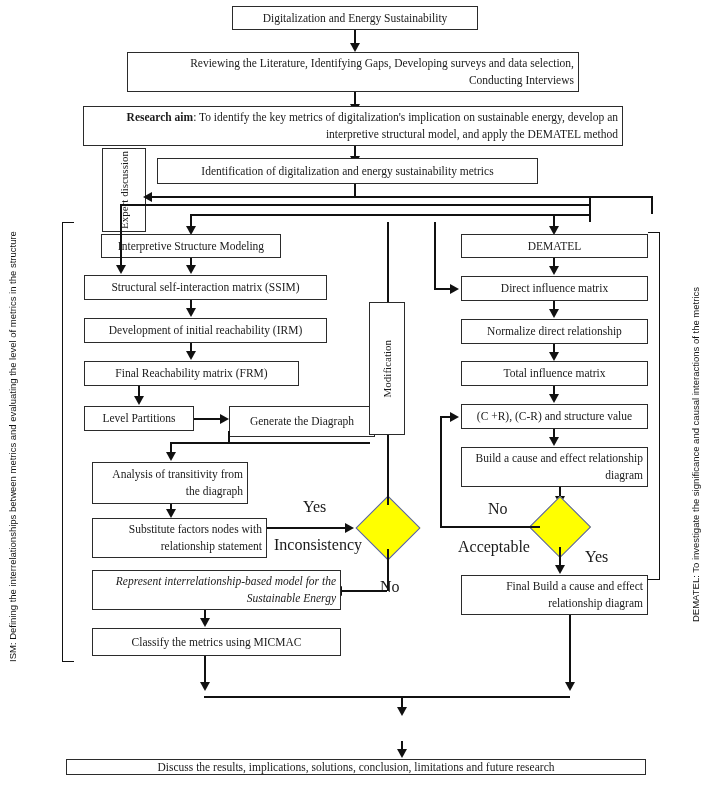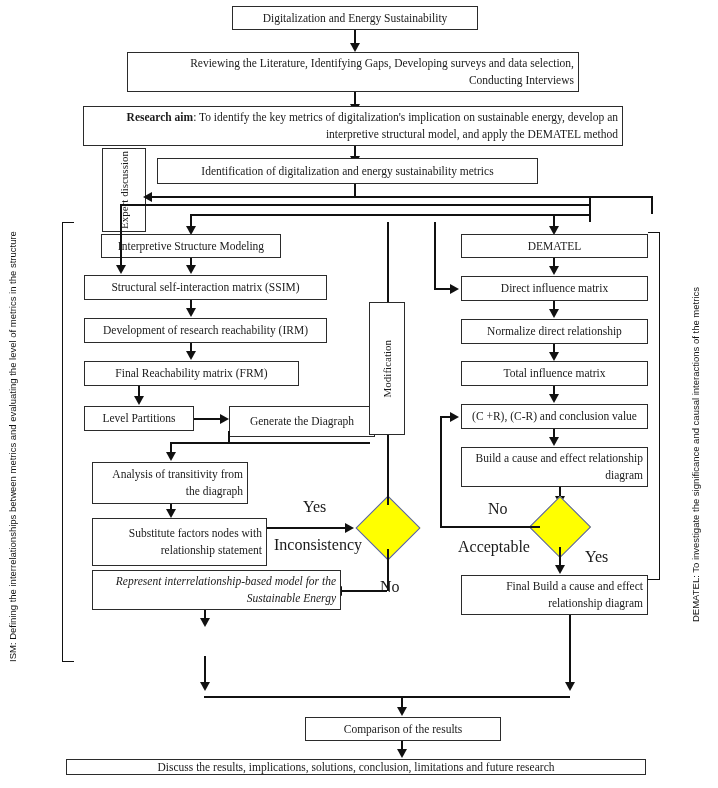--- a/index.html
+++ b/index.html
@@ -164,21 +164,21 @@
   <div class="arrow-d" style="left:186px; top:265px;"></div>
 
   <div class="ln vln" style="left:120px; top:222px; height:44px;"></div>
   <div class="arrow-d" style="left:116px; top:265px;"></div>
 
   <div class="box" style="left:84px; top:275px; width:243px; height:25px;">Structural self-interaction matrix (SSIM)</div>
 
   <div class="ln vln" style="left:190px; top:300px; height:9px;"></div>
   <div class="arrow-d" style="left:186px; top:308px;"></div>
 
-  <div class="box" style="left:84px; top:318px; width:243px; height:25px;">Development of research reachability (IRM)</div>
+  <div class="box" style="left:84px; top:318px; width:243px; height:25px;">Development of initial reachability (IRM)</div>
 
   <div class="ln vln" style="left:190px; top:343px; height:9px;"></div>
   <div class="arrow-d" style="left:186px; top:351px;"></div>
 
   <div class="box" style="left:84px; top:361px; width:215px; height:25px;">Final Reachability matrix (FRM)</div>
 
   <div class="ln vln" style="left:138px; top:386px; height:12px;"></div>
   <div class="arrow-d" style="left:134px; top:396px;"></div>
 
   <div class="box" style="left:84px; top:406px; width:110px; height:25px;">Level Partitions</div>
@@ -191,21 +191,21 @@
   <div class="ln vln" style="left:228px; top:431px; height:12px;"></div>
   <div class="ln hln" style="left:170px; top:442px; width:200px;"></div>
   <div class="ln vln" style="left:170px; top:442px; height:12px;"></div>
   <div class="arrow-d" style="left:166px; top:452px;"></div>
 
   <div class="box" style="left:92px; top:462px; width:156px; height:42px;">Analysis of transitivity from the diagraph</div>
 
   <div class="ln vln" style="left:170px; top:504px; height:7px;"></div>
   <div class="arrow-d" style="left:166px; top:509px;"></div>
 
-  <div class="box" style="left:92px; top:518px; width:175px; height:48px;">Substitute factors nodes with relationship statement</div>
+  <div class="box" style="left:92px; top:518px; width:175px; height:40px;">Substitute factors nodes with relationship statement</div>
 
   <div class="ln hln" style="left:267px; top:527px; width:80px;"></div>
   <div class="arrow-r" style="left:345px; top:523px;"></div>
 
   <div class="diamond" style="left:365px; top:505px; width:44px; height:44px;"></div>
 
   <div class="edge-label" style="left:303px; top:498px;">Yes</div>
   <div class="edge-label" style="left:274px; top:536px;">Inconsistency</div>
   <div class="edge-label" style="left:380px; top:578px;">No</div>
 
@@ -219,20 +219,21 @@
 
   <div class="ln vln" style="left:387px; top:549px; height:42px;"></div>
   <div class="ln hln" style="left:340px; top:590px; width:47px;"></div>
   <div class="arrow-l" style="left:333px; top:586px;"></div>
 
   <div class="box" style="left:92px; top:570px; width:249px; height:40px;font-style:italic;">Represent interrelationship-based model for the Sustainable Energy</div>
 
   <div class="ln vln" style="left:204px; top:610px; height:10px;"></div>
   <div class="arrow-d" style="left:200px; top:618px;"></div>
 
+  <div class="box" style="left:92px; top:628px; width:249px; height:28px;">Classify the metrics using MICMAC</div>
 
   <div class="box" style="left:461px; top:234px; width:187px; height:24px;">DEMATEL</div>
 
   <div class="ln vln" style="left:553px; top:258px; height:9px;"></div>
   <div class="arrow-d" style="left:549px; top:266px;"></div>
 
   <div class="box" style="left:461px; top:276px; width:187px; height:25px;">Direct influence matrix</div>
 
   <div class="ln vln" style="left:434px; top:222px; height:67px;"></div>
   <div class="ln hln" style="left:434px; top:288px; width:19px;"></div>
@@ -244,21 +245,21 @@
   <div class="box" style="left:461px; top:319px; width:187px; height:25px;">Normalize direct relationship</div>
 
   <div class="ln vln" style="left:553px; top:344px; height:9px;"></div>
   <div class="arrow-d" style="left:549px; top:352px;"></div>
 
   <div class="box" style="left:461px; top:361px; width:187px; height:25px;">Total influence matrix</div>
 
   <div class="ln vln" style="left:553px; top:386px; height:9px;"></div>
   <div class="arrow-d" style="left:549px; top:394px;"></div>
 
-  <div class="box" style="left:461px; top:404px; width:187px; height:25px;">(C +R), (C-R) and conclusion value</div>
+  <div class="box" style="left:461px; top:404px; width:187px; height:25px;">(C +R), (C-R) and structure value</div>
 
   <div class="arrow-r" style="left:450px; top:412px;"></div>
   <div class="ln hln" style="left:440px; top:416px; width:16px;"></div>
 
   <div class="ln vln" style="left:553px; top:429px; height:11px;"></div>
   <div class="arrow-d" style="left:549px; top:437px;"></div>
 
   <div class="box" style="left:461px; top:447px; width:187px; height:40px;">Build a cause and effect relationship diagram</div>
 
   <div class="ln vln" style="left:559px; top:487px; height:12px;"></div>
@@ -279,20 +280,19 @@
   <div class="box" style="left:461px; top:575px; width:187px; height:40px;">Final Build a cause and effect relationship diagram</div>
 
   <div class="ln vln" style="left:204px; top:656px; height:30px;"></div>
   <div class="arrow-d" style="left:200px; top:682px;"></div>
   <div class="ln vln" style="left:569px; top:615px; height:71px;"></div>
   <div class="arrow-d" style="left:565px; top:682px;"></div>
   <div class="ln hln" style="left:204px; top:696px; width:366px;"></div>
   <div class="ln vln" style="left:401px; top:696px; height:13px;"></div>
   <div class="arrow-d" style="left:397px; top:707px;"></div>
 
-  <div class="box" style="left:305px; top:717px; width:196px; height:24px;">Comparison of the results</div>
 
   <div class="ln vln" style="left:401px; top:741px; height:9px;"></div>
   <div class="arrow-d" style="left:397px; top:749px;"></div>
 
   <div class="box" style="left:66px; top:759px; width:580px; height:16px;">Discuss the results, implications, solutions, conclusion, limitations and future research</div>
 
 </div>
 
 </body></html>

